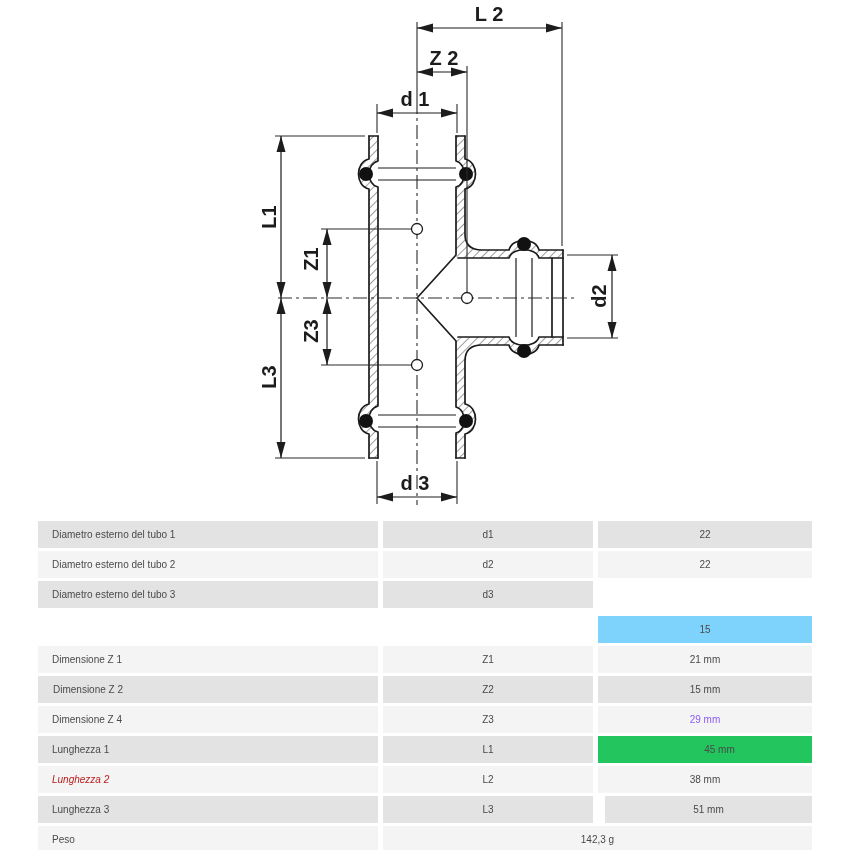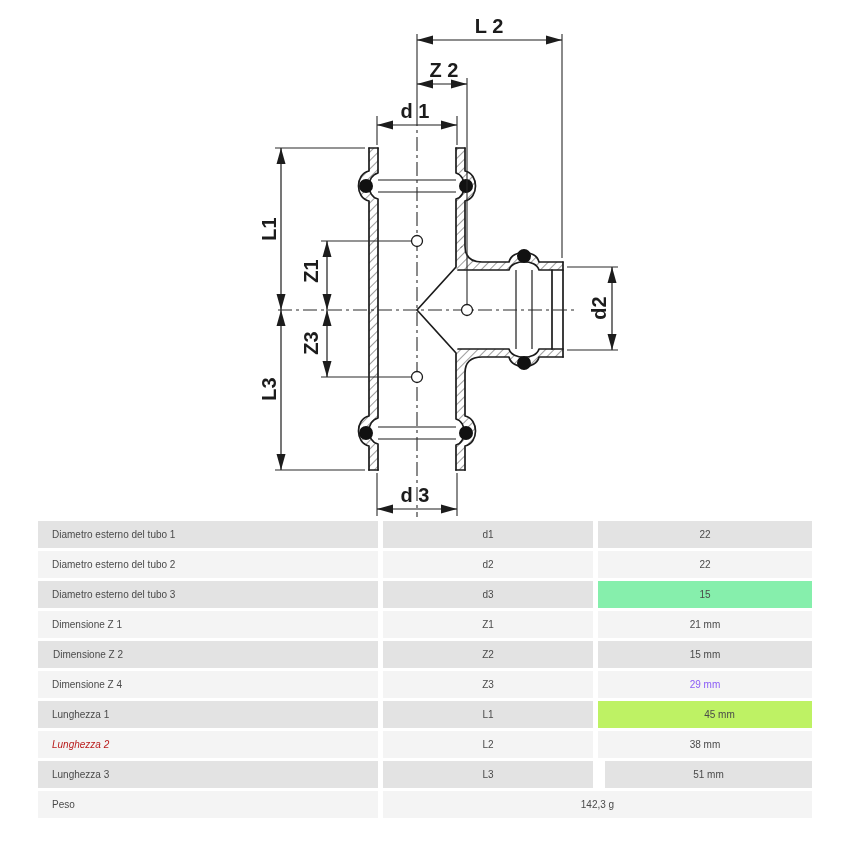--- a/index.html
+++ b/index.html
@@ -1,18 +1,18 @@
 <!DOCTYPE html>
 <html><head>
 <meta charset="utf-8">
 <style>
   html,body{margin:0;padding:0;background:#ffffff;}
   body{width:850px;height:850px;position:relative;overflow:hidden;
        font-family:"Liberation Sans","DejaVu Sans",sans-serif;}
-  #diagram-wrap{position:absolute;left:0;top:12px;width:850px;height:516px;}
+  #diagram-wrap{position:absolute;left:0;top:0;width:850px;height:516px;}
   svg text{font-family:"Liberation Sans","DejaVu Sans",sans-serif;
            font-size:20px;font-weight:bold;fill:#1c1c1c;}
   #spec-table{position:absolute;left:38px;top:521px;width:774px;}
   .trow{display:flex;gap:5px;margin-bottom:3px;}
   .cell{height:27px;line-height:27px;font-size:10px;color:#4a4a4a;}
   .c1{width:340px;padding-left:14px;box-sizing:border-box;text-align:left;}
   .c2{width:210px;text-align:center;}
   .c3{flex:1;text-align:center;}
   .cmerge{flex:1;text-align:center;}
 </style>
@@ -149,41 +149,41 @@
     <div class="cell c3" style="background: rgb(227, 227, 227); color: rgb(74, 74, 74);">22</div>
   </div>
   <div class="trow">
     <div class="cell c1" style="background: rgb(244, 244, 244); color: rgb(74, 74, 74);">Diametro esterno del tubo 2</div>
     <div class="cell c2" style="background: rgb(244, 244, 244); color: rgb(74, 74, 74);">d2</div>
     <div class="cell c3" style="background: rgb(244, 244, 244); color: rgb(74, 74, 74);">22</div>
   </div>
   <div class="trow">
     <div class="cell c1" style="background: rgb(227, 227, 227); color: rgb(74, 74, 74);">Diametro esterno del tubo 3</div>
     <div class="cell c2" style="background: rgb(227, 227, 227); color: rgb(74, 74, 74);">d3</div>
-    <div class="cell c3" style="background: #86efac; color: rgb(74, 74, 74);">15</div>
+    <div class="cell c3" style="background: #7dd3fc; color: rgb(74, 74, 74); margin-top: 35px;">15</div>
   </div>
   <div class="trow">
     <div class="cell c1" style="background: rgb(244, 244, 244); color: rgb(74, 74, 74);">Dimensione Z 1</div>
     <div class="cell c2" style="background: rgb(244, 244, 244); color: rgb(74, 74, 74);">Z1</div>
     <div class="cell c3" style="background: rgb(244, 244, 244); color: rgb(74, 74, 74);">21 mm</div>
   </div>
   <div class="trow">
     <div class="cell c1" style="background: rgb(227, 227, 227); color: rgb(74, 74, 74); padding-left: 15px;">Dimensione Z 2</div>
     <div class="cell c2" style="background: rgb(227, 227, 227); color: rgb(74, 74, 74);">Z2</div>
     <div class="cell c3" style="background: rgb(227, 227, 227); color: rgb(74, 74, 74);">15 mm</div>
   </div>
   <div class="trow">
     <div class="cell c1" style="background: rgb(244, 244, 244); color: rgb(74, 74, 74);">Dimensione Z 4</div>
     <div class="cell c2" style="background: rgb(244, 244, 244); color: rgb(74, 74, 74);">Z3</div>
     <div class="cell c3" style="background: rgb(244, 244, 244); color: #8b5cf6;">29 mm</div>
   </div>
   <div class="trow">
     <div class="cell c1" style="background: rgb(227, 227, 227); color: rgb(74, 74, 74);">Lunghezza 1</div>
     <div class="cell c2" style="background: rgb(227, 227, 227); color: rgb(74, 74, 74);">L1</div>
-    <div class="cell c3" style="background: #bef264; color: rgb(74, 74, 74); padding-left: 29px;">45 mm</div>
+    <div class="cell c3" style="background: #22c55e; color: rgb(74, 74, 74); padding-left: 29px;">45 mm</div>
   </div>
   <div class="trow">
     <div class="cell c1" style="background: rgb(244, 244, 244); color: #b91c1c; font-style: italic;">Lunghezza 2</div>
     <div class="cell c2" style="background: rgb(244, 244, 244); color: rgb(74, 74, 74);">L2</div>
     <div class="cell c3" style="background: rgb(244, 244, 244); color: rgb(74, 74, 74);">38 mm</div>
   </div>
   <div class="trow">
     <div class="cell c1" style="background: rgb(227, 227, 227); color: rgb(74, 74, 74);">Lunghezza 3</div>
     <div class="cell c2" style="background: rgb(227, 227, 227); color: rgb(74, 74, 74);">L3</div>
     <div class="cell c3" style="background: rgb(227, 227, 227); color: rgb(74, 74, 74); margin-left: 7px;">51 mm</div>

